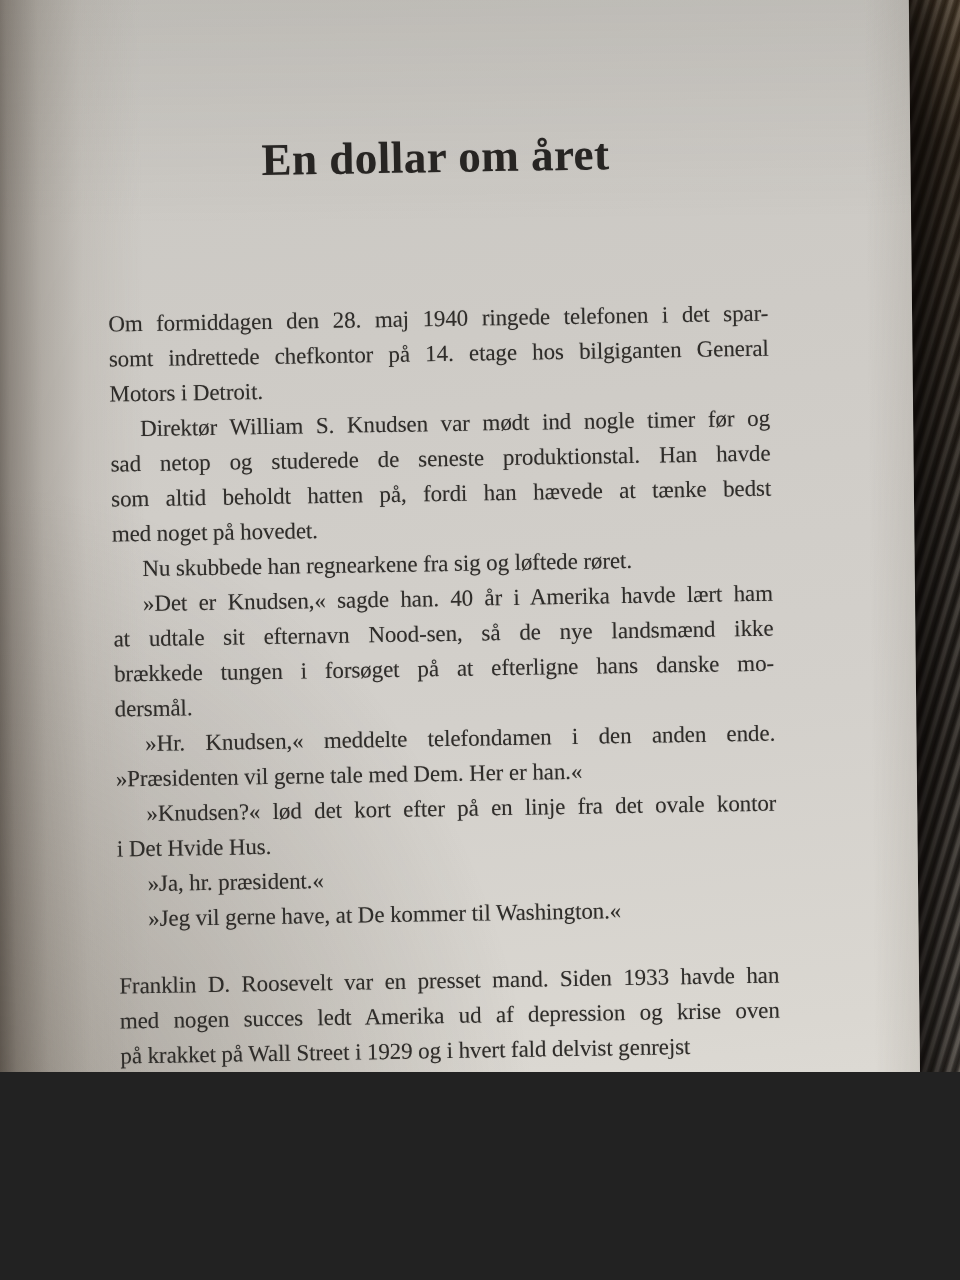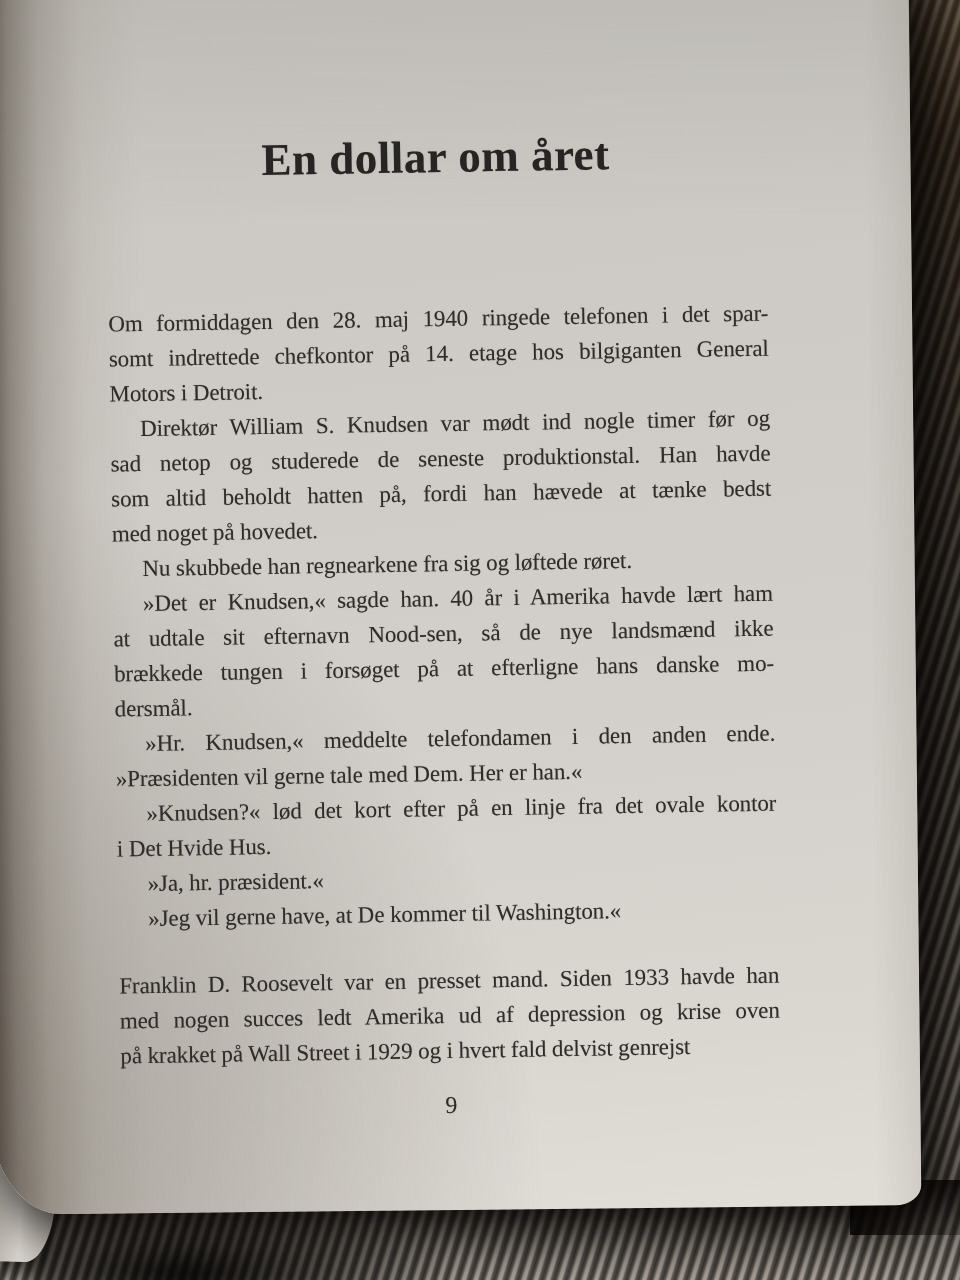--- a/index.html
+++ b/index.html
@@ -1,17 +1,17 @@
 <!DOCTYPE html>
 <html><head>
 <meta charset="utf-8">
 <style>
   html,body{margin:0;padding:0;background:#222;}
   .photo{
-    position:relative;width:960px;height:1280px;overflow:hidden;
+    position:relative;width:960px;height:1072px;overflow:hidden;
     background:#35302a;
     font-family:"Liberation Serif", "DejaVu Serif", serif;
   }
   
   .fabric{
     position:absolute;inset:0;
     background:
       repeating-linear-gradient(107deg,
         #a39c92 0px, #aaa399 2.5px,
         #55504a 4.5px, #332f29 7.5px,

